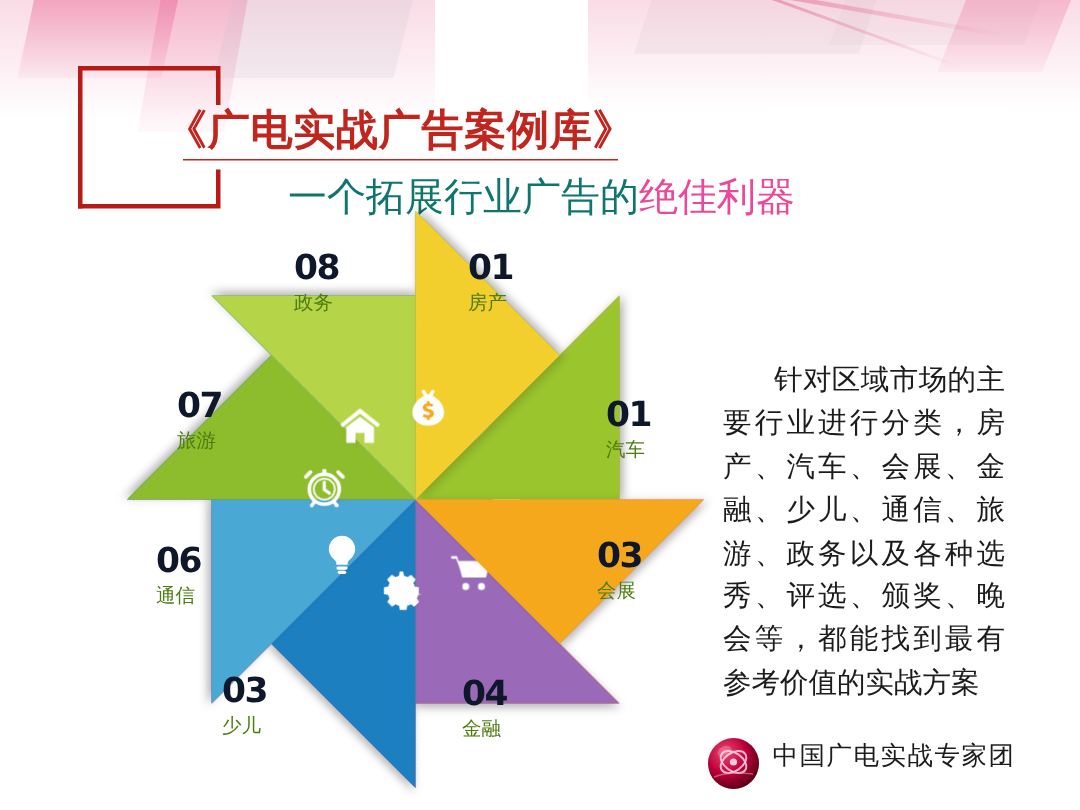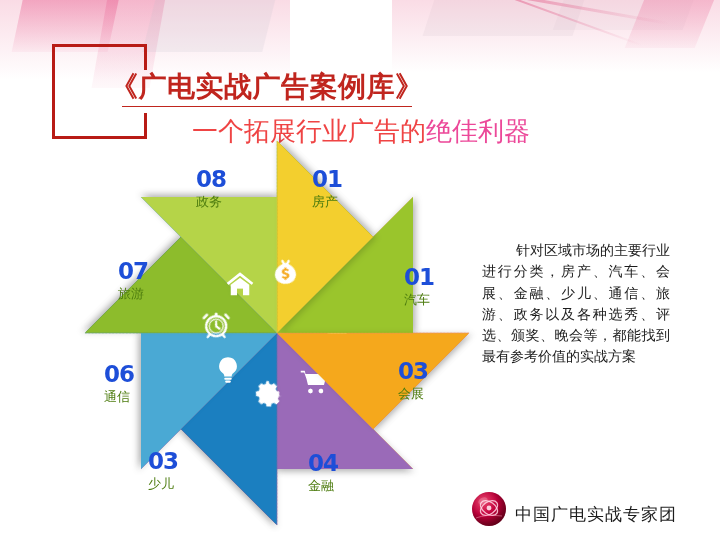--- a/index.html
+++ b/index.html
@@ -79,21 +79,21 @@
     width: 290px; height: 1px;
     background: #c0251e;
   }
   #subtitle {
     position: absolute;
     left: 192px; top: 114px;
     font-size: 26px;
     white-space: nowrap;
     font-family: "Liberation Serif", "DejaVu Serif", serif;
   }
-  #subtitle .sub-a { color: #ef4444; }
+  #subtitle .sub-a { color: #0f766e; }
   #subtitle .sub-b { color: #ec4899; }
 
   
   #pinwheel-wrap {
     position: absolute;
     left: 277px; top: 333px;
     width: 0; height: 0;
   }
   .blade {
     position: absolute;
@@ -124,51 +124,51 @@
     color: #ffffff;
     z-index: 5;
   }
   .blade-icon svg { display: block; width: 30px; height: 30px; fill: #ffffff; }
 
   
   .callout { position: absolute; }
   .callout .num {
     font-size: 23px;
     font-weight: bold;
-    color: #1d4ed8;
+    color: #0f172a;
     line-height: 1;
     letter-spacing: -1px;
     font-family: "DejaVu Sans", sans-serif;
   }
   .callout .nm {
     font-size: 13px;
     color: #4d7c0f;
     line-height: 1.25;
     margin-top: 3px;
     white-space: nowrap;
   }
 
   
   #body-copy {
     position: absolute;
     left: 482px; top: 240px;
     width: 188px;
-    font-size: 14px;
+    font-size: 19px;
     line-height: 1.52;
     color: #1c1c1c;
     text-indent: 34px;
     text-align: justify;
     font-family: "Liberation Sans", "DejaVu Sans", sans-serif;
   }
 
   
   #footer-logo {
     position: absolute;
     left: 472px; top: 492px;
-    display: flex; align-items: flex-end; gap: 9px;
+    display: flex; align-items: flex-start; gap: 9px;
   }
   #logo-mark {
     position: relative;
     width: 34px; height: 34px;
     border-radius: 50%;
     background:
       radial-gradient(circle at 34% 28%, #e8456e 0%, #c3003c 42%, #8e0024 78%, #6a0018 100%);
     box-shadow: inset -3px -4px 8px rgba(0,0,0,.35);
     overflow: hidden;
   }

